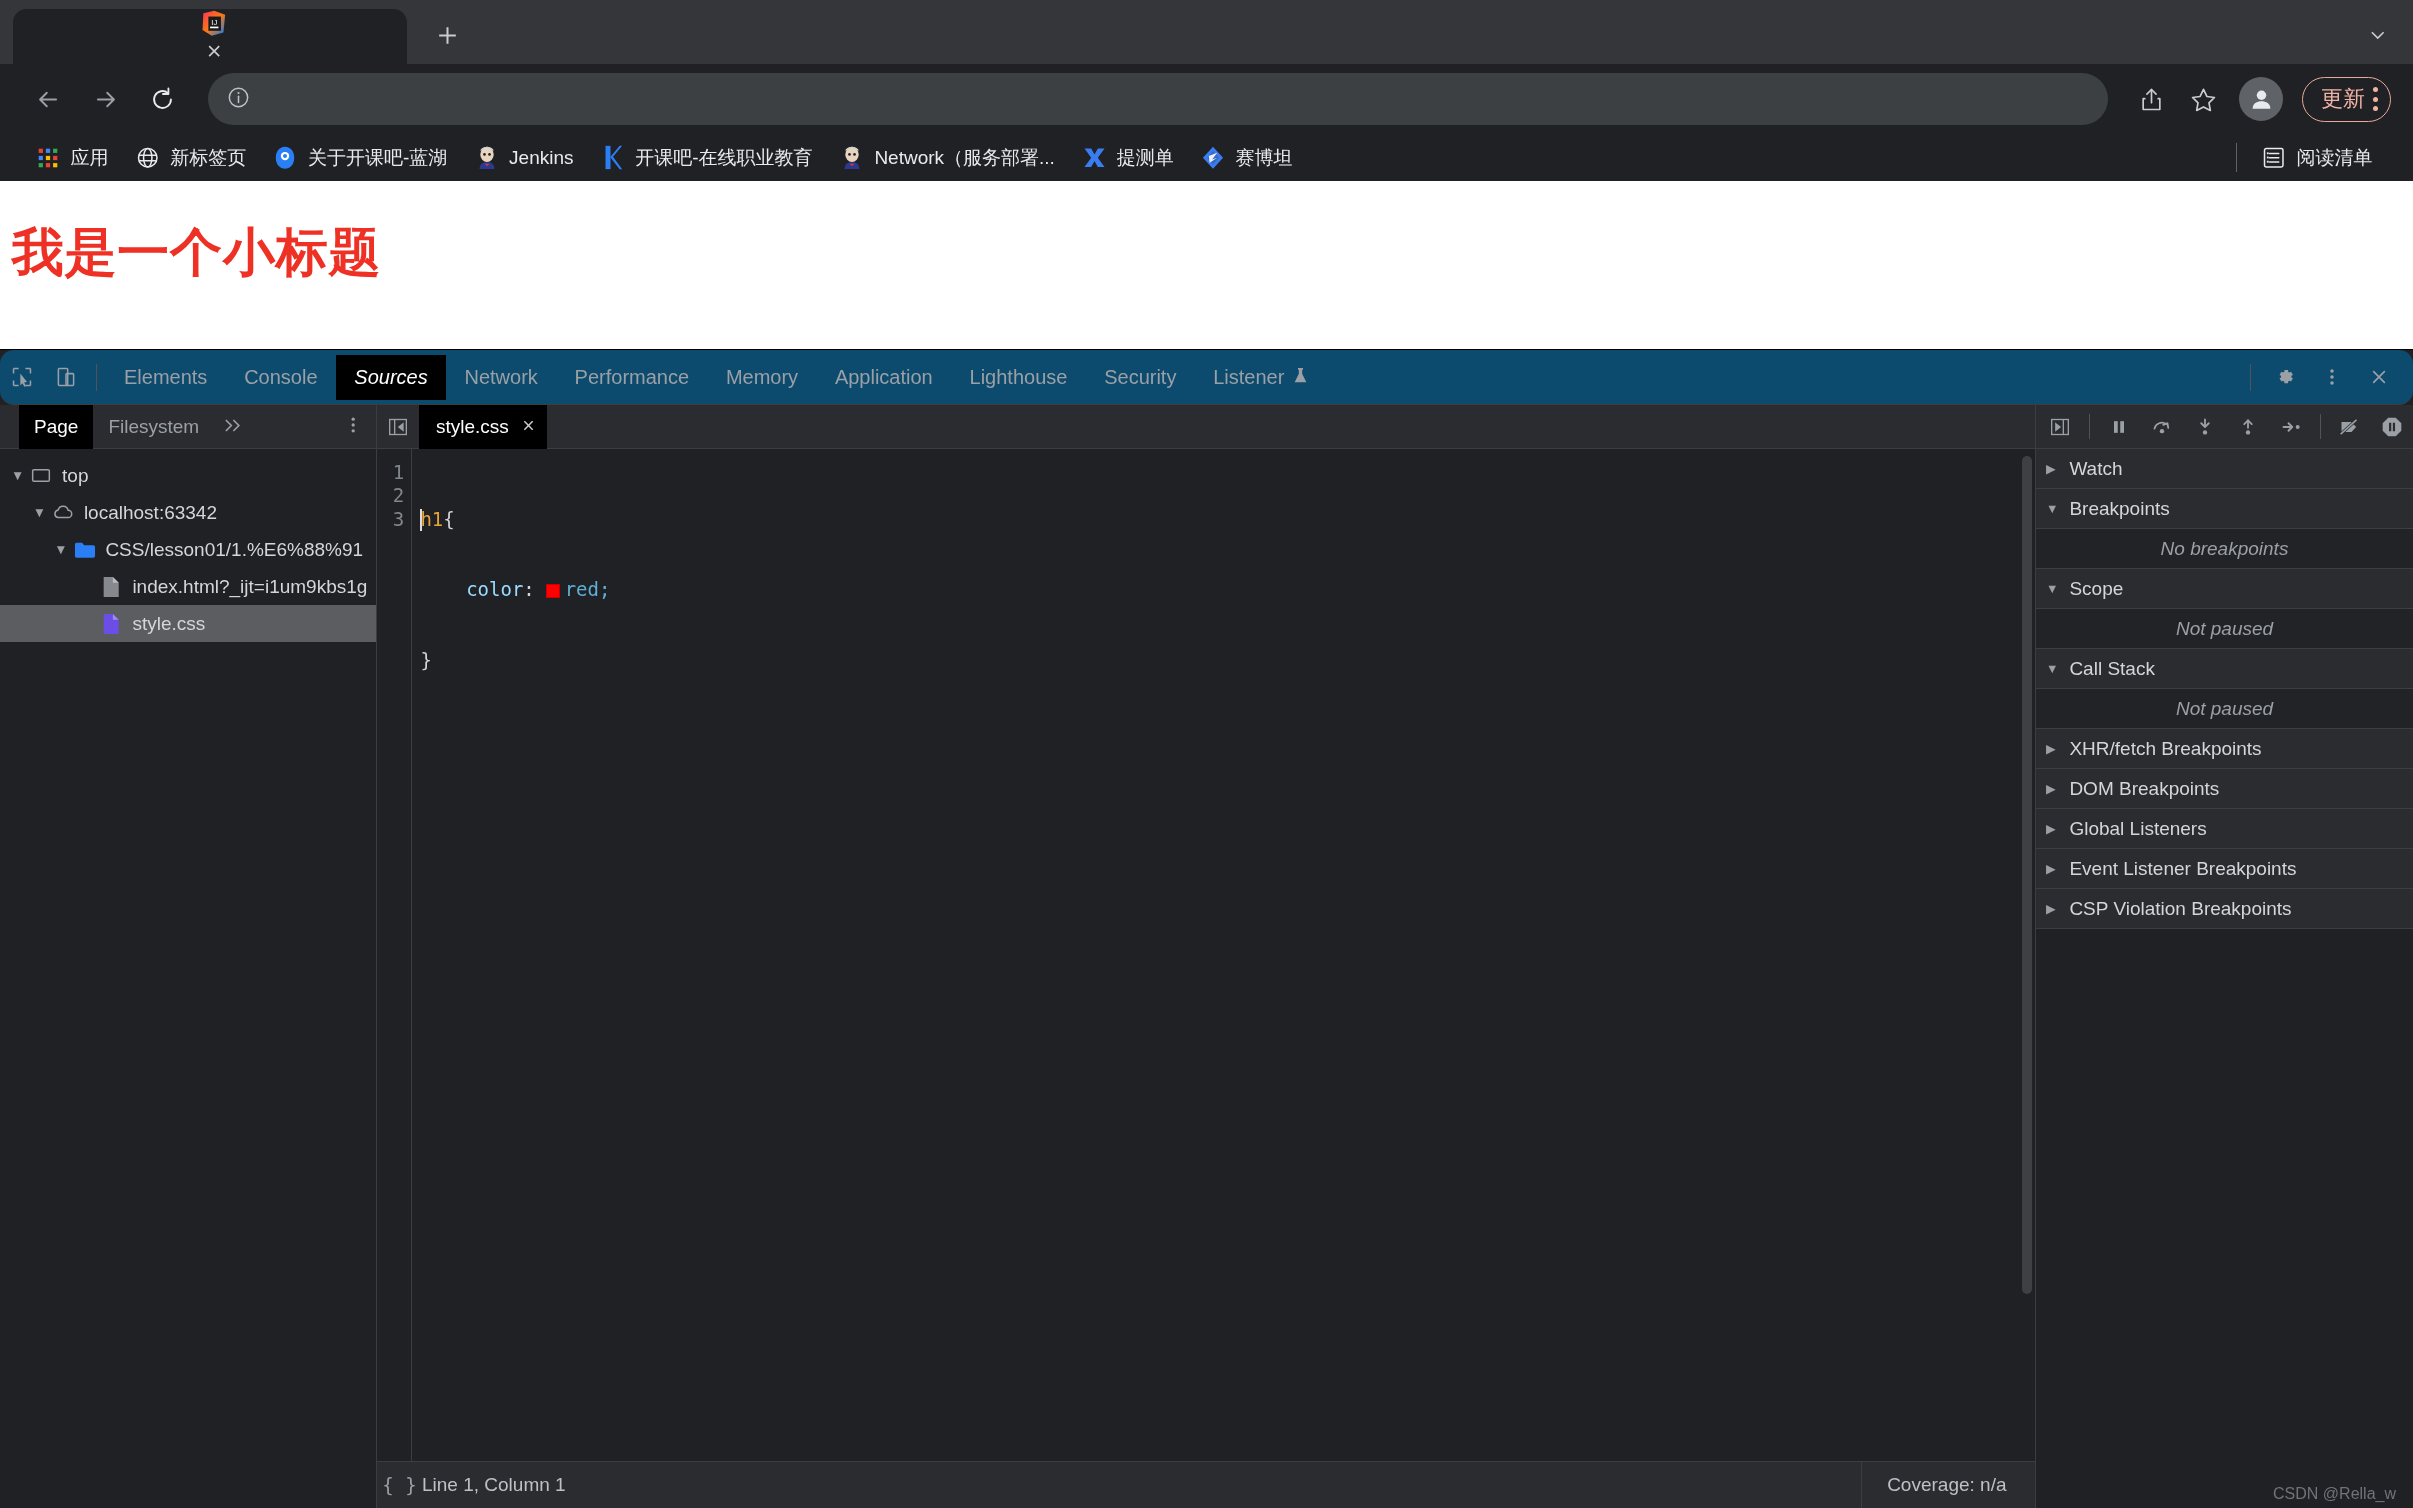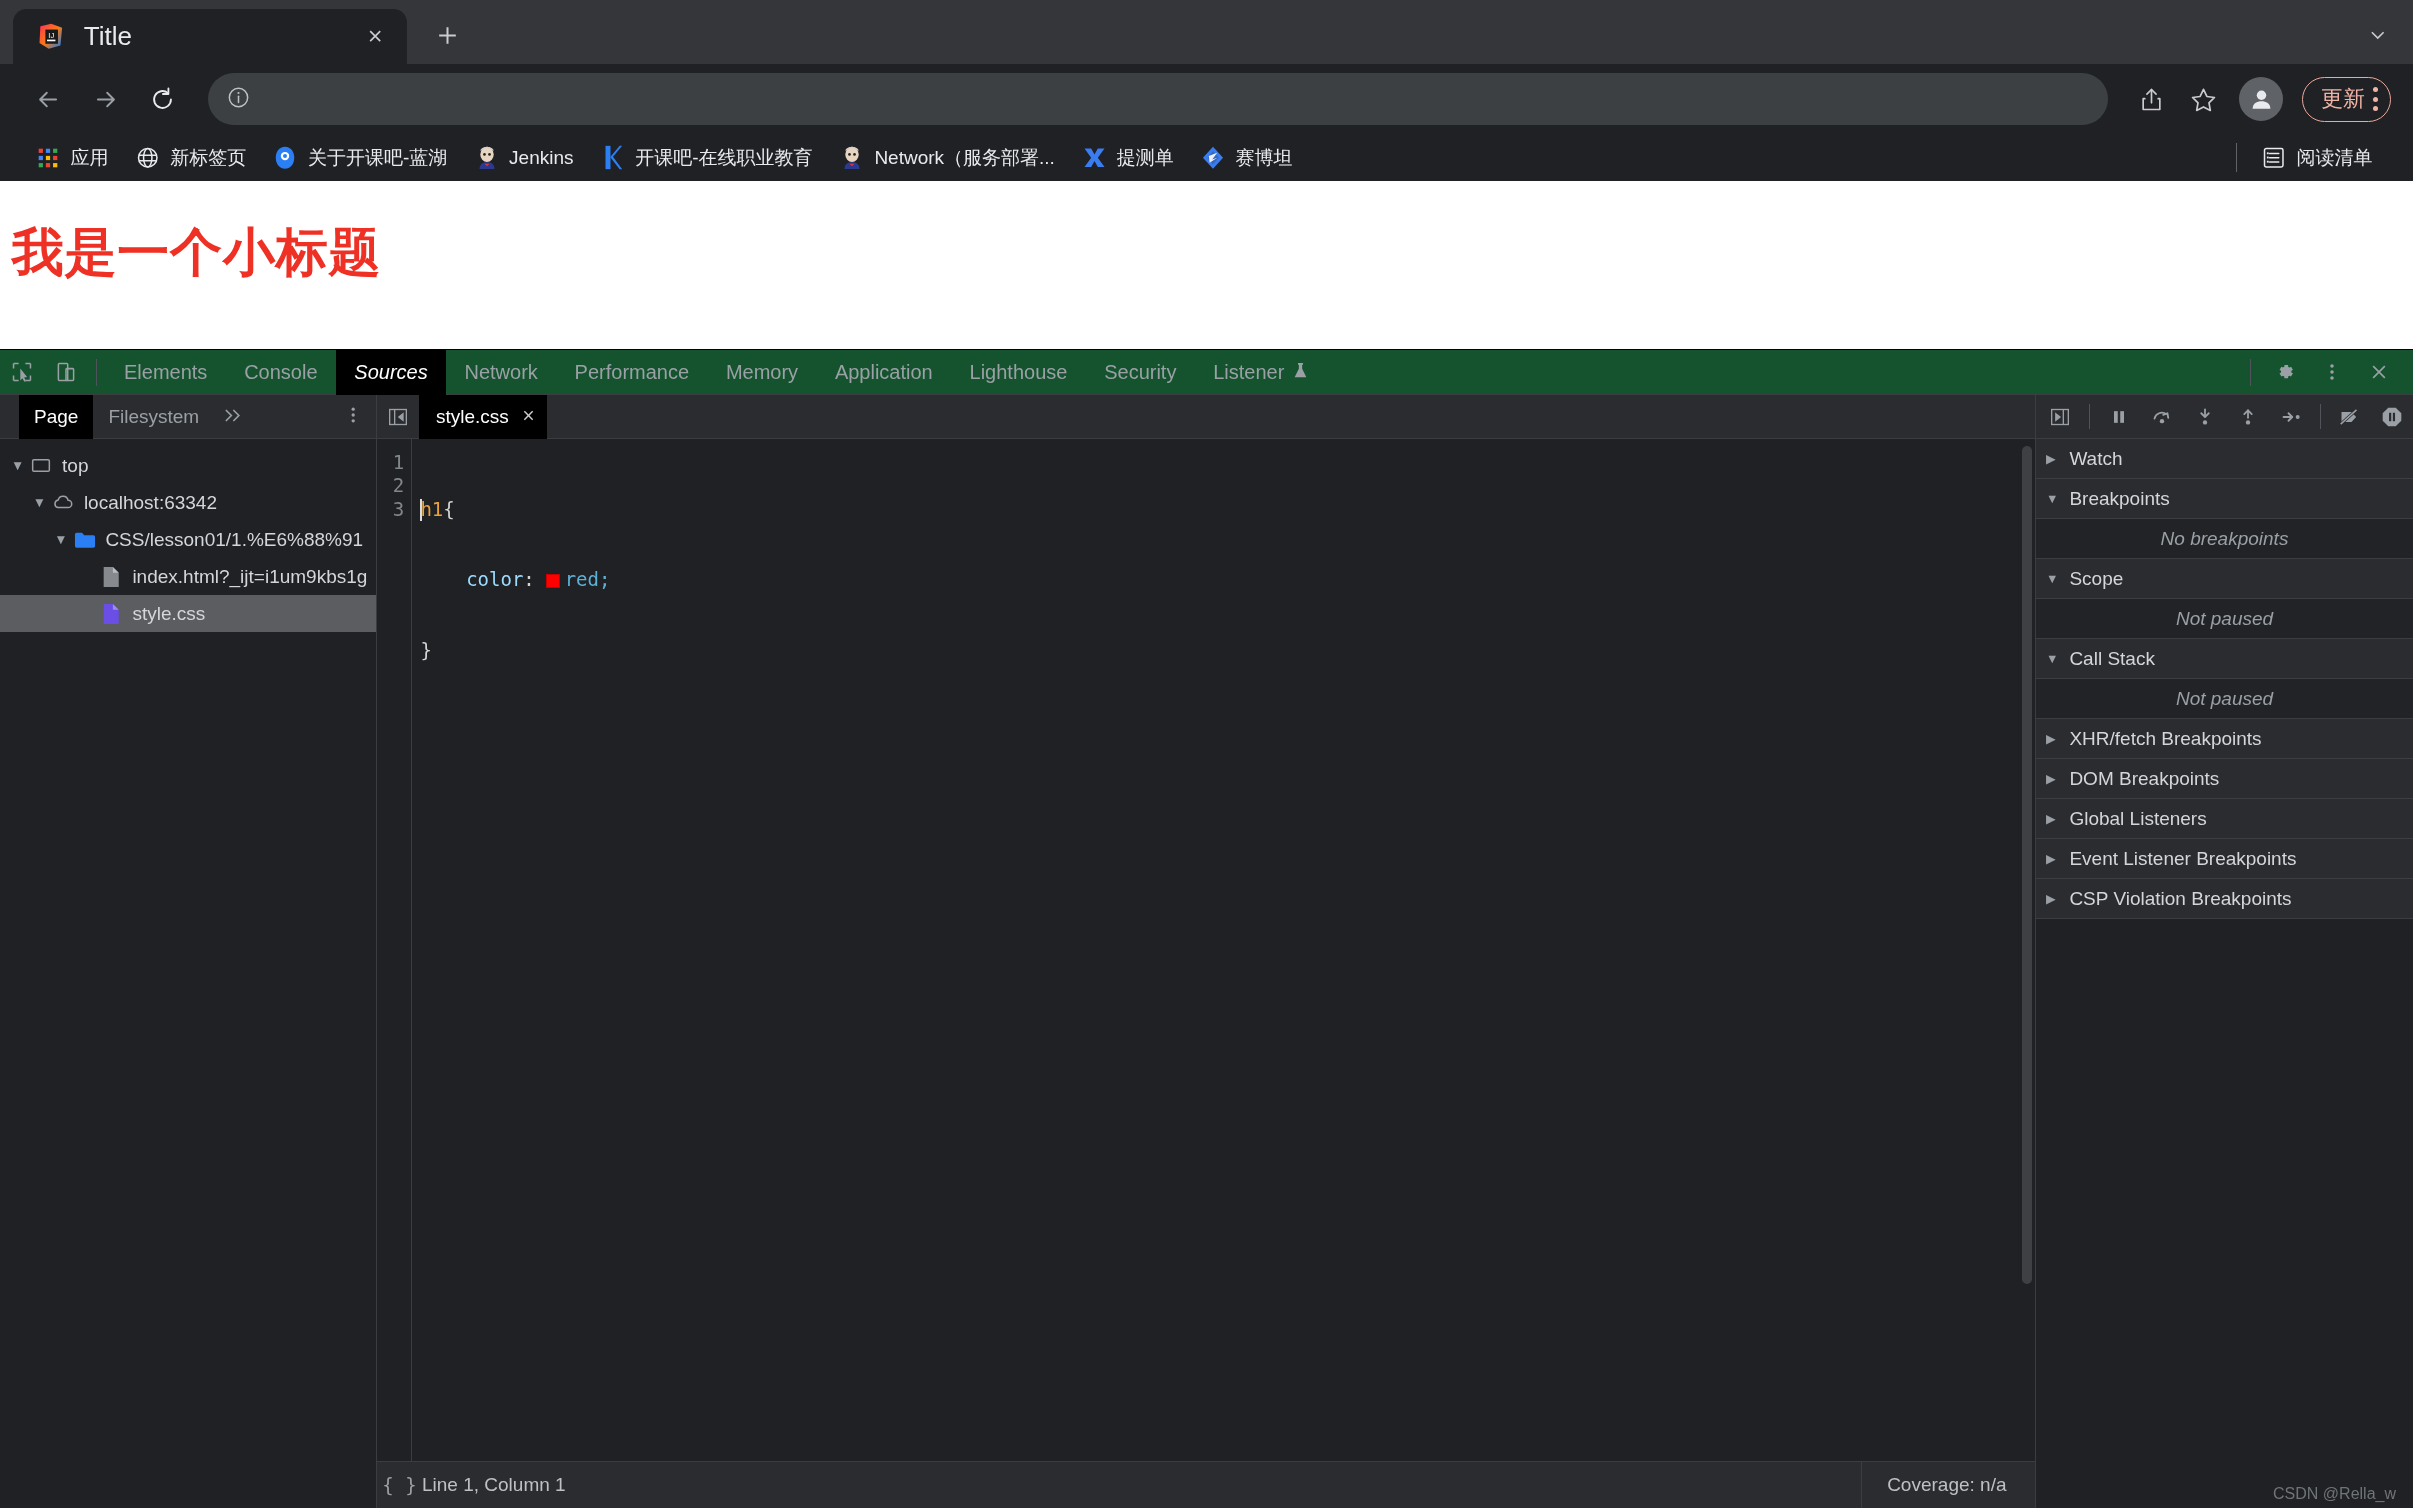--- a/index.html
+++ b/index.html
@@ -9,21 +9,21 @@
     font-family: "Liberation Sans", "DejaVu Sans", sans-serif;
     background: #202124;
   }
 
   
   .browser { width: 2413px; height: 1508px; display: flex; flex-direction: column; background: #35363a; }
 
   .tabstrip { height: 64px; background: #35363a; display: flex; align-items: flex-end; padding-left: 13.4px; position: relative; }
   .tab {
     width: 394px; height: 55px; background: #202124; border-radius: 13.4px 13.4px 0 0;
-    display: flex; align-items: center; padding: 0 15px 0 23.5px; position: relative;
+    display: flex; align-items: center; padding: 0 15px 0 23.5px; position: relative; flex-direction: column;
   }
   .tab-favicon { width: 28.5px; height: 28.5px; flex: 0 0 28.5px; position: relative; }
   .tab-title { flex: 1; color: #e8eaed; font-size: 26px; margin-left: 18.4px; white-space: nowrap; overflow: hidden; }
   .tab-close { width: 34px; height: 34px; display: flex; align-items: center; justify-content: center; color: #c9ccd0; font-size: 22px; border-radius: 50%; }
   .newtab { width: 47px; height: 47px; margin-left: 17px; margin-bottom: 5px; display: flex; align-items: center; justify-content: center; color: #c9ccd0; font-size: 32px; font-weight: 300; }
   .tabstrip-right { position: absolute; right: 23.5px; bottom: 11.7px; color: #c9ccd0; font-size: 22px; }
 
   .toolbar { height: 70px; background: #202124; display: flex; align-items: center; padding: 0 22px; gap: 5px; }
   .nav-btn { width: 52px; height: 52px; border-radius: 50%; display: flex; align-items: center; justify-content: center; color: #9aa0a6; }
   .nav-btn.enabled { color: #e8eaed; }
@@ -51,21 +51,21 @@
   .bookmarks-right { margin-left: auto; display: flex; align-items: center; gap: 11.7px; padding-right: 5px; }
   .bm-sep { width: 0.8px; height: 28.5px; background: #5f6368; }
 
   
   .viewport { background: #ffffff; height: 168px; flex: 0 0 168px; padding: 0; position: relative; }
   .page-h1 { color: #ee3124; font-size: 52px; font-weight: bold; margin: 37px 0 0 11.7px; letter-spacing: 0.8px; }
 
   
   .devtools { flex: 1; background: #202124; display: flex; flex-direction: column; border-top: 0.8px solid #000; min-height: 0; }
 
-  .dt-tabbar { height: 45px; background: #14532d; display: flex; align-items: center; border-bottom: 0.8px solid #3b3d40; }
+  .dt-tabbar { height: 55px; background: #0c4a6e; display: flex; align-items: center; border-bottom: 0.8px solid #3b3d40; border-radius: 14px; }
   .dt-ico-btn { width: 44px; height: 40px; display: flex; align-items: center; justify-content: center; color: #9aa0a6; }
   .dt-vsep { width: 0.8px; height: 27px; background: #50545a; margin: 0 8.4px; }
   .dt-tab { height: 45px; padding: 0 18.4px; display: flex; align-items: center; color: #9aa0a6; font-size: 20px; white-space: nowrap; }
   .dt-tab.active { background: #000000; color: #ffffff; font-style: italic; }
   .dt-tabbar-right { margin-left: auto; display: flex; align-items: center; padding-right: 11.7px; gap: 3.4px; }
 
   .dt-body { flex: 1; display: flex; min-height: 0; }
 
   
   .navigator { width: 377px; flex: 0 0 377px; background: #202124; display: flex; flex-direction: column; border-right: 0.8px solid #3b3d40; }

